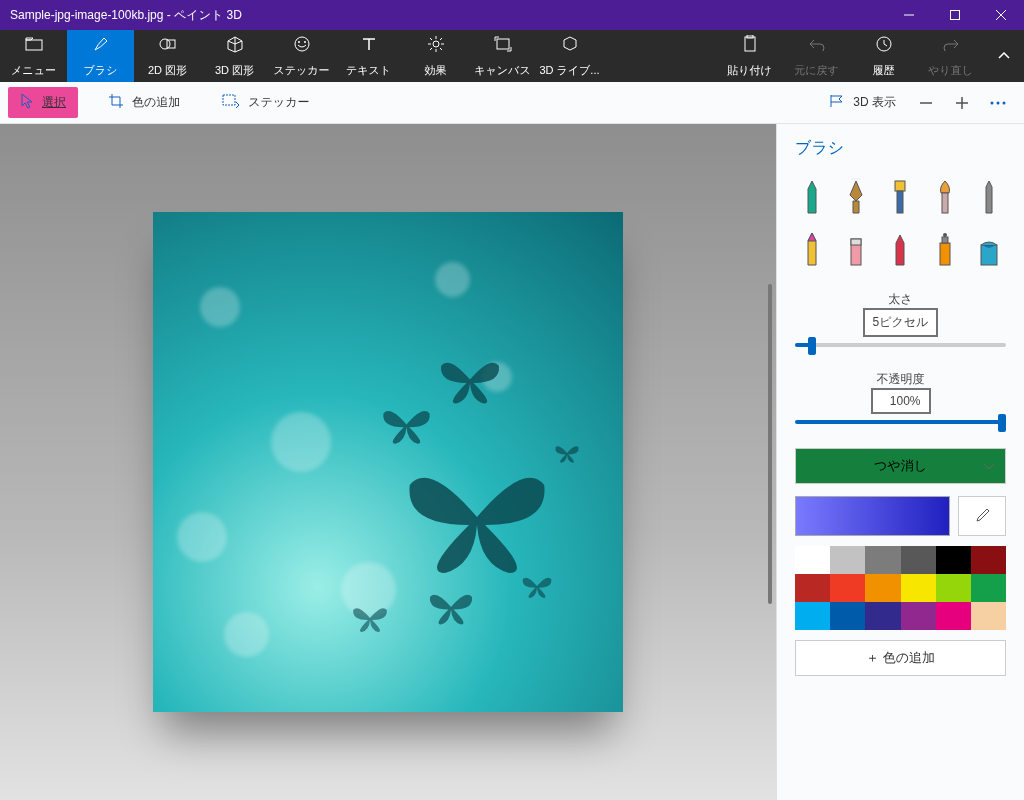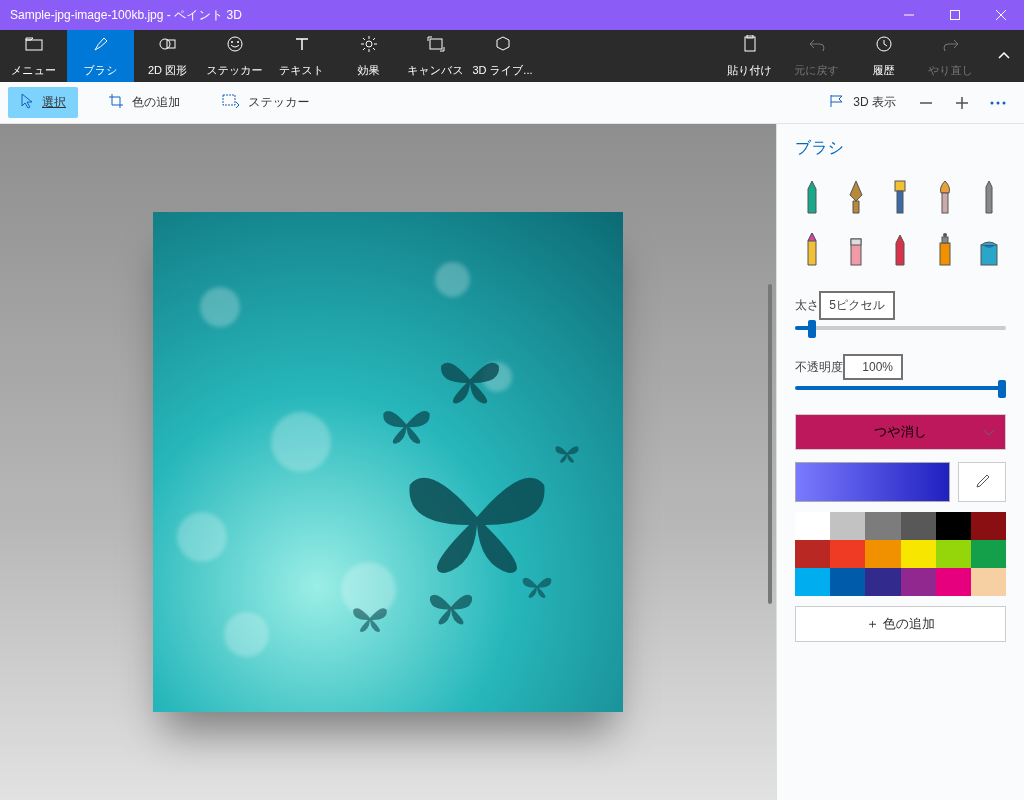--- a/index.html
+++ b/index.html
@@ -1,57 +1,57 @@
 <!DOCTYPE html>
 <html><head>
 <meta charset="utf-8">
 <style>
 * { margin: 0; padding: 0; box-sizing: border-box; font-family: "Segoe UI", "Yu Gothic UI", sans-serif; }
 body { width: 1024px; height: 800px; overflow: hidden; background: #f0f0f0; }
 
-.titlebar { height: 30px; background: #8b5cf6; color: #fff; display: flex; align-items: center; padding-left: 10px; font-size: 12px; }
+.titlebar { height: 30px; background: #4c1d95; color: #fff; display: flex; align-items: center; padding-left: 10px; font-size: 12px; }
 .titlebar .spacer { flex: 1; }
 .winbtn { width: 46px; height: 30px; display: flex; align-items: center; justify-content: center; color: #fff; cursor: pointer; }
 
 .ribbon { height: 52px; background: #2b2b2b; display: flex; align-items: stretch; color: #fff; font-size: 11px; }
 .ribbon-item { width: 67px; display: flex; flex-direction: column; align-items: center; justify-content: center; gap: 9px; cursor: pointer; }
 .ribbon-item.active { background: #0078d7; }
 .ribbon-item .ri-icon { height: 20px; display: flex; align-items: center; justify-content: center; }
 .ribbon-item.disabled { color: #777; }
 .ribbon-spacer { flex: 1; }
 .ribbon-caret { width: 40px; display: flex; align-items: center; justify-content: center; cursor: pointer; }
 
 .subbar { height: 42px; background: #fafbfc; border-bottom: 1px solid #e5e5e5; display: flex; align-items: center; padding: 0 8px; font-size: 12px; color: #333; }
 .sub-item { display: flex; align-items: center; gap: 8px; padding: 6px 12px; border-radius: 2px; cursor: pointer; }
-.sub-item.sel { background: #7dd3fc; text-decoration: underline; }
+.sub-item.sel { background: #ec4899; text-decoration: underline; }
 .sub-gap { width: 18px; }
 .sub-spacer { flex: 1; }
 .iconbtn { width: 36px; height: 36px; display: flex; align-items: center; justify-content: center; cursor: pointer; color: #505050; }
 
 .main { display: flex; height: 676px; }
 .canvas-area { flex: 1; background: linear-gradient(180deg,#8e8e8e 0%, #b8b8b8 60%, #e2e2e2 100%); display: flex; align-items: center; justify-content: center; position: relative; }
 .canvas { width: 470px; height: 500px; background: radial-gradient(circle at 35% 75%, #9aeee6, #27b7bb 40%, #0c6a74 100%); box-shadow: 0 30px 40px -10px rgba(0,0,0,.4); position: relative; overflow: hidden; }
 .bokeh { position:absolute; border-radius:50%; background: rgba(255,255,255,.25); filter: blur(2px); }
 .bfly { position:absolute; color:#073d43; }
 .scrollbar { position:absolute; right:4px; top:160px; width:4px; height:320px; background:#777; border-radius:2px; }
 
 .side { width: 248px; background: #fafbfc; border-left: 1px solid #e0e0e0; padding: 14px 18px; overflow:hidden; }
 .side h2 { font-size: 16px; font-weight: 400; color: #0067c0; margin-bottom: 18px; }
 
 .tool-grid { display: grid; grid-template-columns: repeat(5,1fr); gap: 14px 10px; margin-bottom: 24px; }
 .tool { height: 38px; display:flex; align-items:flex-end; justify-content:center; cursor:pointer; }
 
-.prop-row { display:flex; align-items:center; font-size:12px; color:#444; margin-bottom:6px;}
+.prop-row { display:flex; align-items:center; font-size:12px; color:#444; margin-bottom:6px;flex-direction:column;}
 .prop-val { border:2px solid #737373; padding:4px 8px; background:#fff; min-width:60px; text-align:right; font-size:12px;}
 .slider-track { height:4px; background:#0067c0; border-radius:2px; position:relative; margin-bottom:24px; margin-top:6px;}
 .slider-track.partial::before{content:"";position:absolute;left:0;top:0;height:100%;width:8%;background:#0067c0;border-radius:2px;}
 .slider-track.bg { background:#ccc; }
 .slider-thumb { position:absolute; top:-6px; width:8px; height:18px; background:#0067c0; border-radius:2px; }
 
-.dropdown { border:1px solid #ccc; background:#be185d; padding:8px 12px; font-size:13px; display:flex; justify-content:center; align-items:center; cursor:pointer; margin:18px 0 12px; position:relative;}
+.dropdown { border:1px solid #ccc; background:#15803d; padding:8px 12px; font-size:13px; display:flex; justify-content:center; align-items:center; cursor:pointer; margin:18px 0 12px; position:relative;}
 .dropdown .chev { position:absolute; right:10px; color:#666; }
 
 .color-row { display:flex; gap:8px; margin-bottom:10px;}
 .grad-swatch { flex:1; height:40px; background:linear-gradient(90deg,#7a7aff,#2020c0); border:1px solid #aaa; cursor:pointer;}
 .eyedrop { width:48px; height:40px; border:1px solid #ccc; background:#fff; display:flex; align-items:center; justify-content:center; cursor:pointer;}
 
 .palette { display:grid; grid-template-columns:repeat(6,1fr); }
 .palette div { height:28px; cursor:pointer; }
 
 .addcolor { border:1px solid #ccc; background:#fff; padding:8px; text-align:center; font-size:13px; cursor:pointer; margin-top:10px; color:#333;}
@@ -99,20 +99,28 @@
     <span>ブラシ</span>
   </div>
   <div class="ribbon-item">
     <div class="ri-icon">
         <svg width="18" height="16">
           <circle cx="6" cy="8" r="5" fill="none" stroke="#fff"></circle>
           <rect x="8" y="4" width="8" height="8" fill="none" stroke="#fff"></rect>
         </svg>
       </div>
     <span>2D 図形</span>
+  </div>
+  <div class="ribbon-item">
+    <div class="ri-icon">
+        <svg width="18" height="18">
+          <path d="M9 2 L16 6 L16 14 L9 17 L2 14 L2 6 Z M9 2 L9 17 M2 6 L9 9 L16 6" fill="none" stroke="#fff"></path>
+        </svg>
+      </div>
+    <span>3D 図形</span>
   </div>
   <div class="ribbon-item">
     <div class="ri-icon">
         <svg width="18" height="18">
           <circle cx="9" cy="9" r="7" fill="none" stroke="#fff"></circle>
           <path d="M5 10 Q9 14 13 10" fill="none" stroke="#fff"></path>
           <circle cx="6" cy="7" r="1" fill="#fff"></circle>
           <circle cx="12" cy="7" r="1" fill="#fff"></circle>
         </svg>
       </div>

